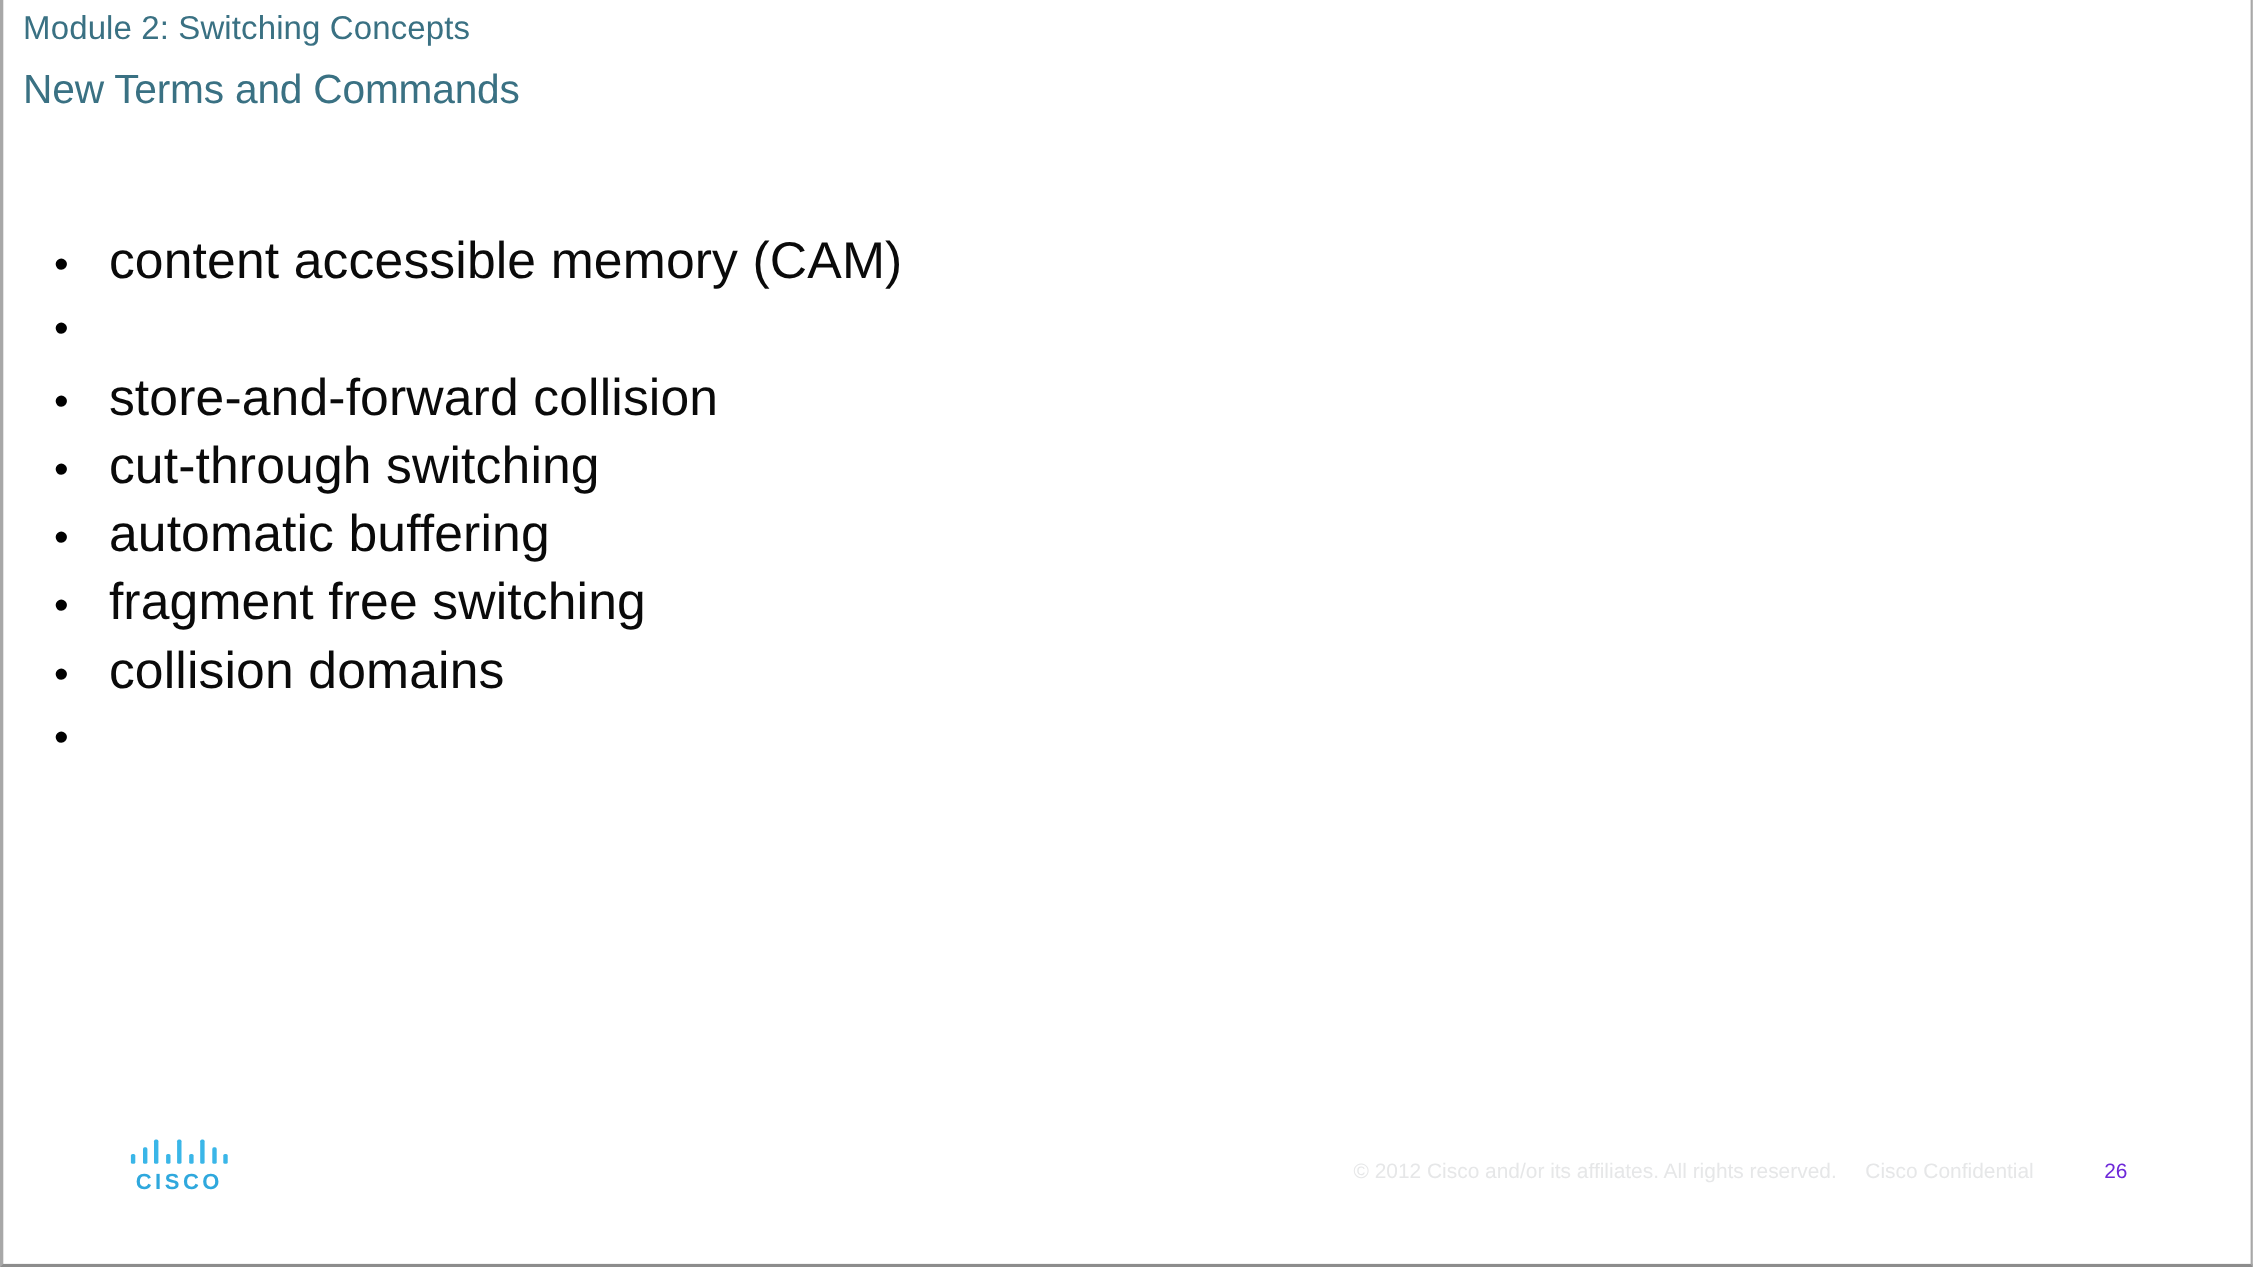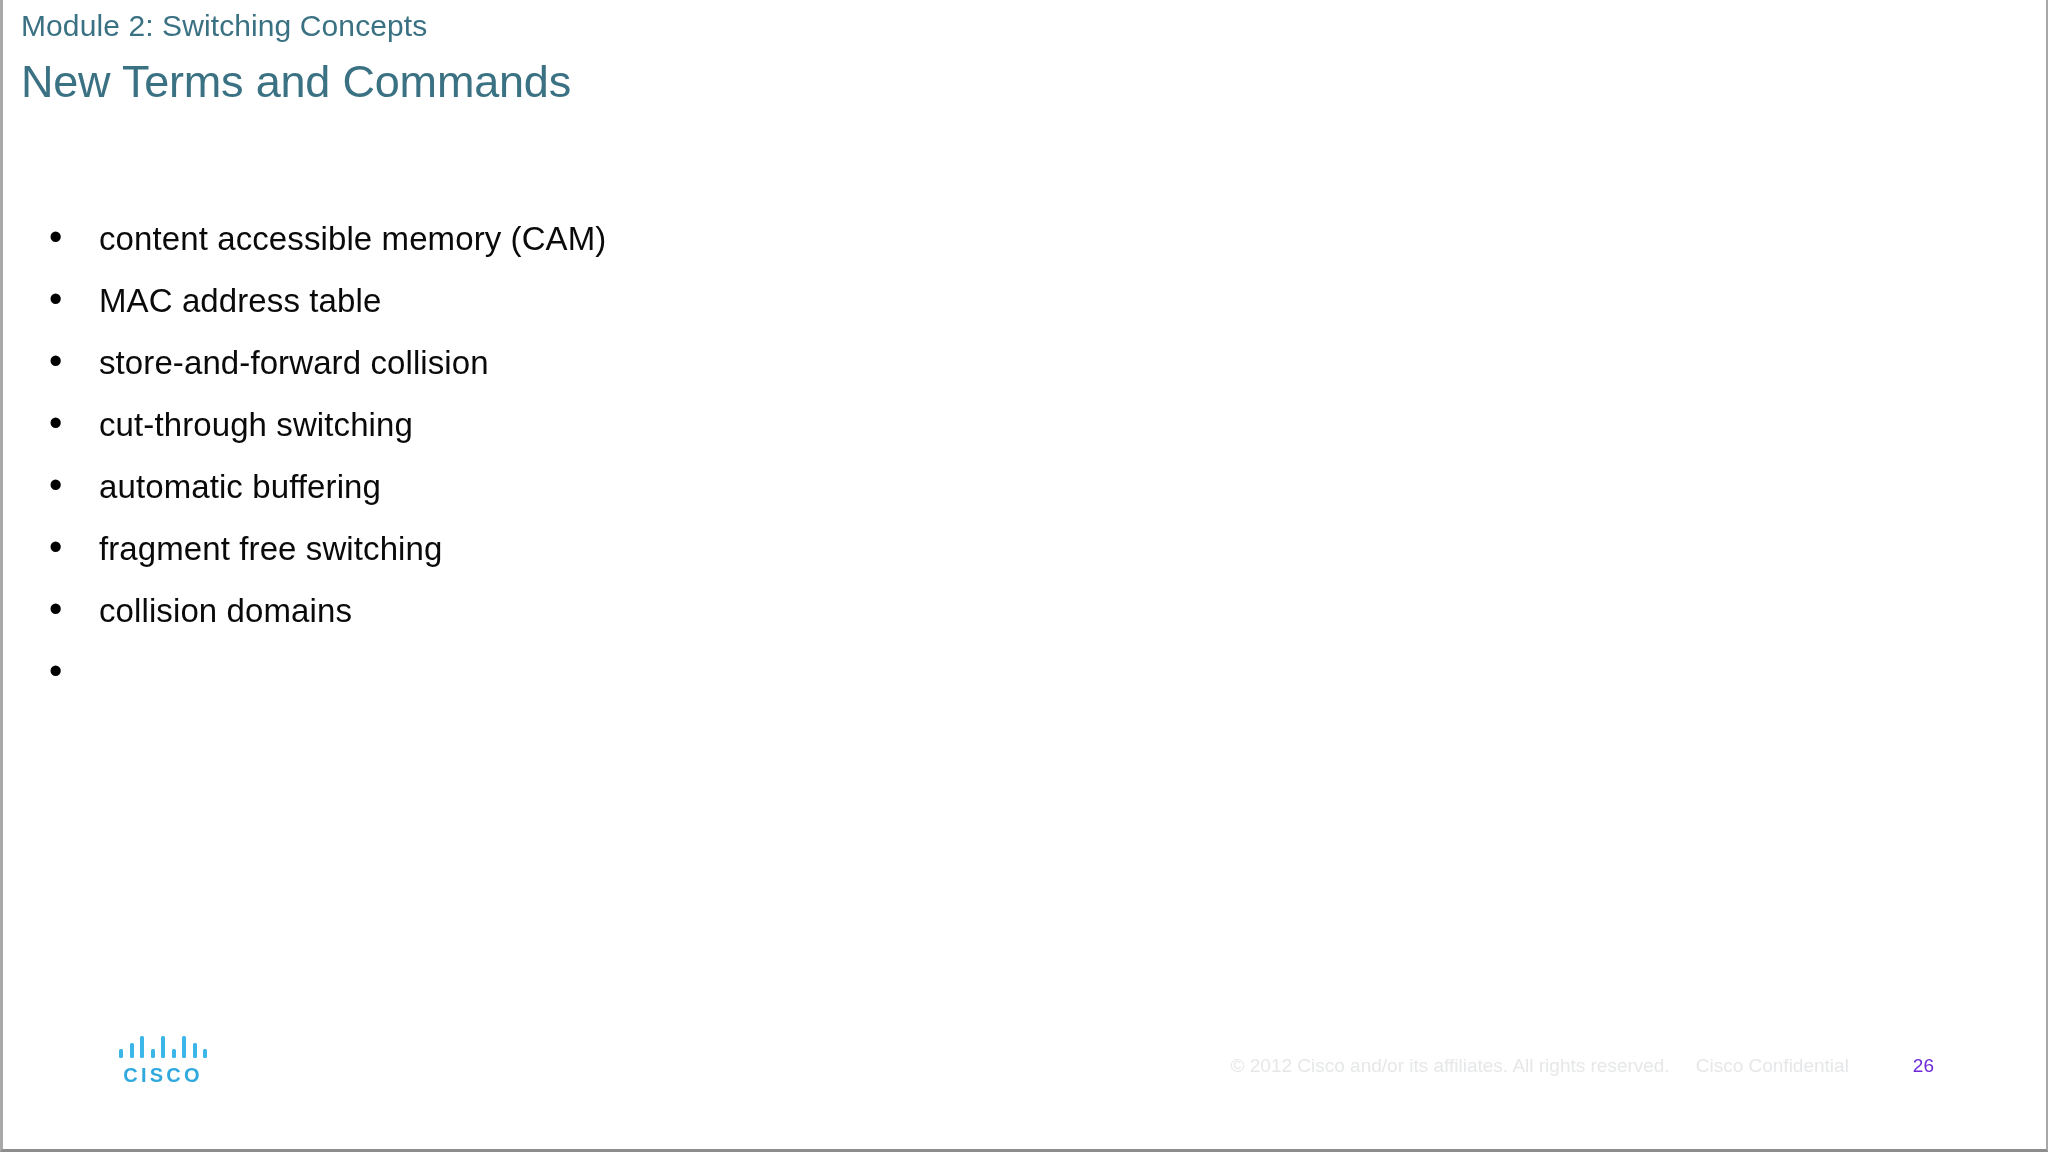--- a/index.html
+++ b/index.html
@@ -36,21 +36,21 @@
     width: 1400px;
   }
   .eyebrow {
     font-size: 30px;
     line-height: 36px;
     color: #3a7183;
     letter-spacing: 0.1px;
     white-space: nowrap;
   }
   .slide-title {
-    font-size: 45px;
+    font-size: 37px;
     line-height: 64px;
     color: #3a7183;
     letter-spacing: -0.2px;
     white-space: nowrap;
     margin-top: 6px;
   }
 
   
   .body-list {
     position: absolute;
@@ -70,21 +70,21 @@
     width: 52px;
     flex: 0 0 52px;
     font-size: 38px;
     line-height: 62px;
     color: #000000;
     text-align: left;
     padding-left: 2px;
     box-sizing: border-box;
   }
   .bullet-text {
-    font-size: 33px;
+    font-size: 47px;
     line-height: 62px;
     color: #0a0a0a;
     white-space: nowrap;
     letter-spacing: 0.1px;
   }
 
   
   .footer {
     position: absolute;
     left: 0;
@@ -150,21 +150,20 @@
     <div class="slide-title">New Terms and Commands</div>
   </div>
 
   <ul class="body-list">
     <li class="bullet-row">
       <span class="bullet-mark">•</span>
       <span class="bullet-text">content accessible memory (CAM)</span>
     </li>
     <li class="bullet-row">
       <span class="bullet-mark">•</span>
-      <span class="bullet-text">MAC address table</span>
     </li>
     <li class="bullet-row">
       <span class="bullet-mark">•</span>
       <span class="bullet-text">store-and-forward collision</span>
     </li>
     <li class="bullet-row">
       <span class="bullet-mark">•</span>
       <span class="bullet-text">cut-through switching</span>
     </li>
     <li class="bullet-row">

